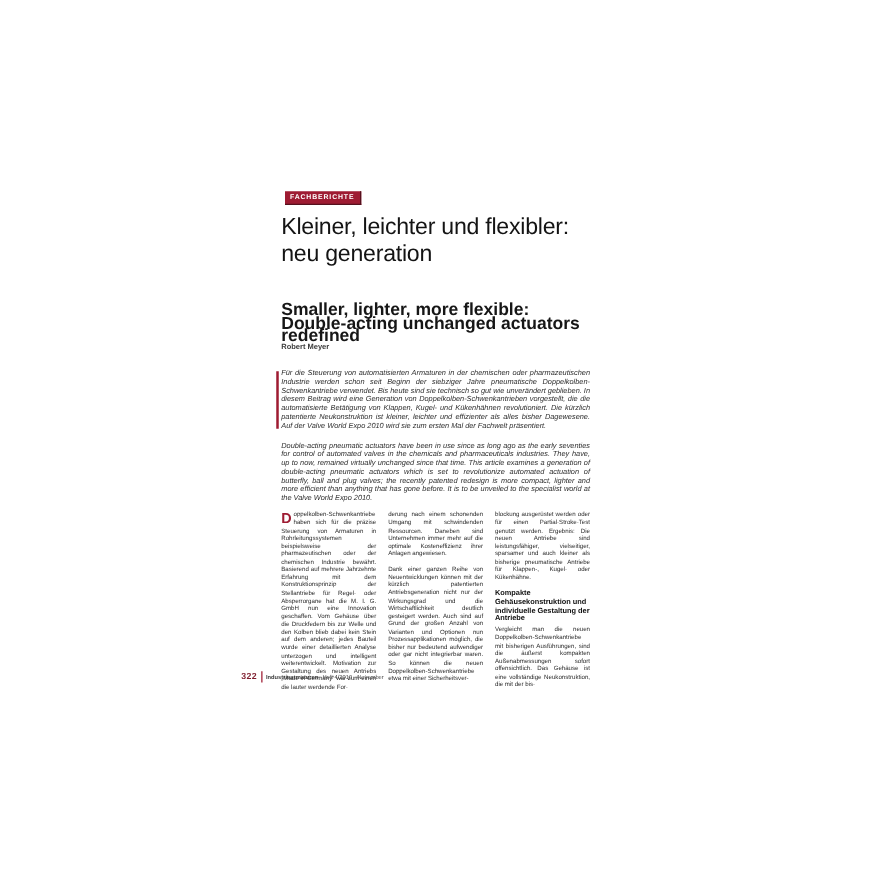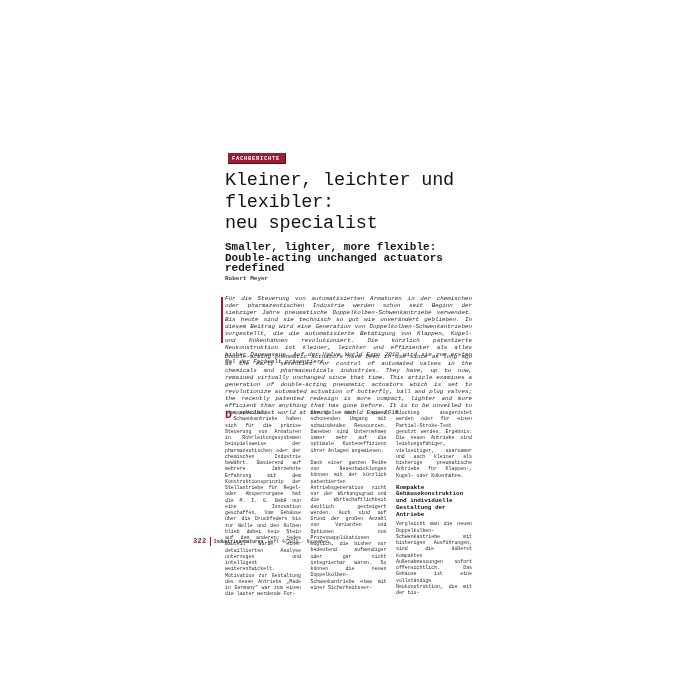--- a/index.html
+++ b/index.html
@@ -1,27 +1,27 @@
 <!DOCTYPE html>
 <html lang="de"><head>
 <meta charset="utf-8">
 <style>
   html,body{margin:0;padding:0;background:#fff;}
   .canvas{position:relative;width:700px;height:700px;background:#ffffff;overflow:hidden;
-          font-family:Liberation Mono, monospace;color:#222;}
+          font-family:Liberation Sans, sans-serif;color:#222;}
 
   .tag{position:absolute;left:228px;top:153px;background:#9e1b32;color:#fff;
        font-size:5.5px;font-weight:bold;letter-spacing:0.7px;padding:2.5px 5px 2px 4px;
        border-right:1.5px solid #55101d;border-bottom:1.5px solid #55101d;line-height:1;}
 
   .title{position:absolute;left:225px;top:170px;width:262px;font-size:18.5px;
          line-height:21.5px;color:#141414;letter-spacing:-0.2px;font-weight:400;}
   .title span{display:block;}
 
-  .subtitle{position:absolute;left:225px;top:242px;width:250px;font-size:11px;
+  .subtitle{position:absolute;left:225px;top:242px;width:250px;font-size:14px;
             font-weight:bold;line-height:10.5px;color:#161616;}
   .subtitle span{display:block;}
 
   .author{position:absolute;left:225px;top:275px;font-size:6px;font-weight:bold;color:#3c3c3c;}
 
   .redbar{position:absolute;left:221px;top:297px;width:1.6px;height:46px;background:#9e1b32;}
 
   .abstract{position:absolute;left:225px;width:247px;font-size:5.9px;font-style:italic;
             line-height:6.95px;text-align:justify;color:#2e2e2e;}
   .abstract.de{top:296px;}
@@ -48,21 +48,21 @@
 </style>
 </head>
 <body>
 
 <div class="canvas">
 
   <div class="tag">FACHBERICHTE</div>
 
   <h1 class="title" style="margin:0;">
     <span>Kleiner, leichter und flexibler:</span>
-    <span>neu specialist</span>
+    <span>neu generation</span>
   </h1>
 
   <div class="subtitle">
     <span>Smaller, lighter, more flexible:</span>
     <span>Double-acting unchanged actuators redefined</span>
   </div>
 
   <div class="author">Robert Meyer</div>
 
   <div class="redbar"></div>

